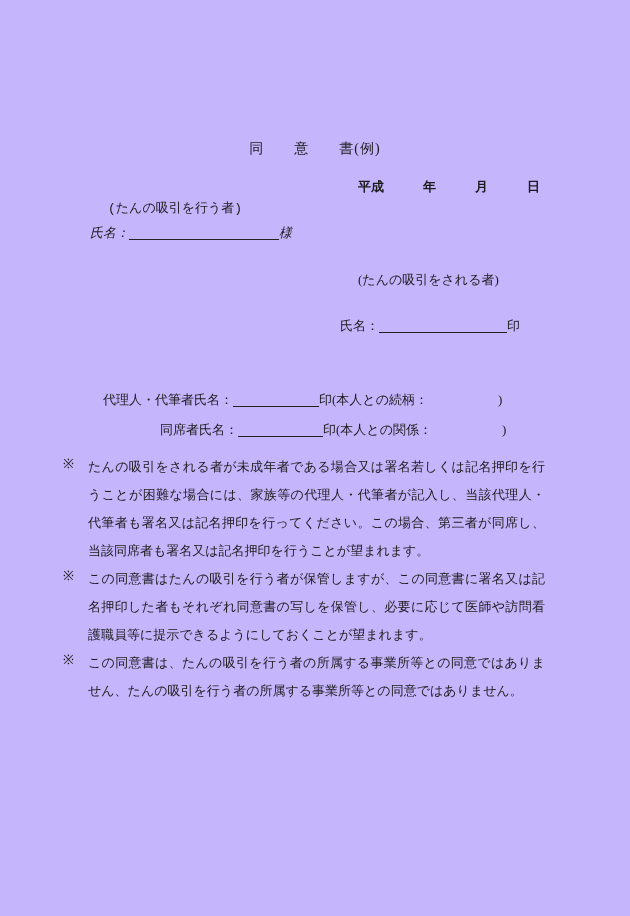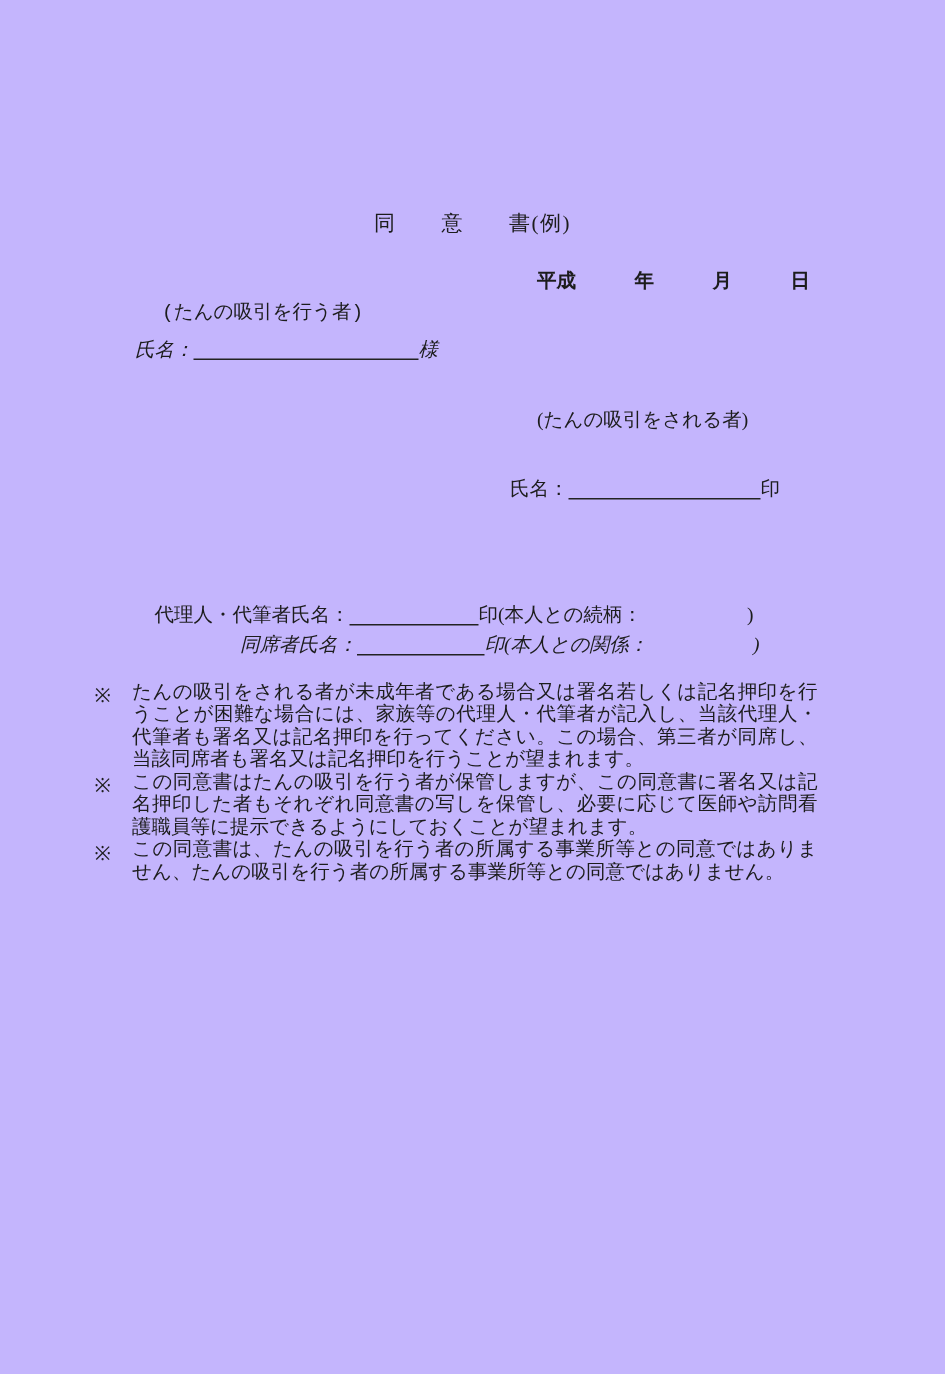--- a/index.html
+++ b/index.html
@@ -24,22 +24,22 @@
     letter-spacing: 1px;
     white-space: pre;
   }
   .date-line { top: 178px; right: 90px; white-space: pre; font-weight: bold; }
   .performer-section-label { top: 199px; left: 108px; font-family: Liberation Mono, monospace; }
   .performer-name-line { top: 224px; left: 90px; font-style: italic; }
   .address-line { top: 254px; left: 88px; }
   .recipient-section-label { top: 271px; left: 358px; }
   .recipient-name-line { top: 317px; left: 340px; }
   .consent-statement { top: 346px; left: 103px; }
-  .proxy-line { top: 401px; left: 103px; }
-  .witness-line { top: 421px; left: 160px; font-style: italic; }
+  .proxy-line { top: 391px; left: 103px; }
+  .witness-line { top: 421px; left: 160px; }
   .blank {
     display: inline-block;
     border-bottom: 1.5px solid #222;
     height: 13px;
     vertical-align: -3px;
   }
   .blank-name { width: 150px; }
   .blank-address { width: 236px; }
   .blank-recipient { width: 128px; }
   .blank-proxy { width: 86px; }
@@ -55,21 +55,21 @@
     display: flex;
     align-items: flex-start;
     white-space: normal;
   }
   .note-marker {
     flex: 0 0 25px;
     line-height: 21px;
   }
   .note-text {
     flex: 1;
-    line-height: 15px;
+    line-height: 28px;
     text-align: justify;
   }
 </style>
 </head>
 <body>
 
 <div class="page">
 
   <div class="abs title">同　　意　　書(例)</div>
 

